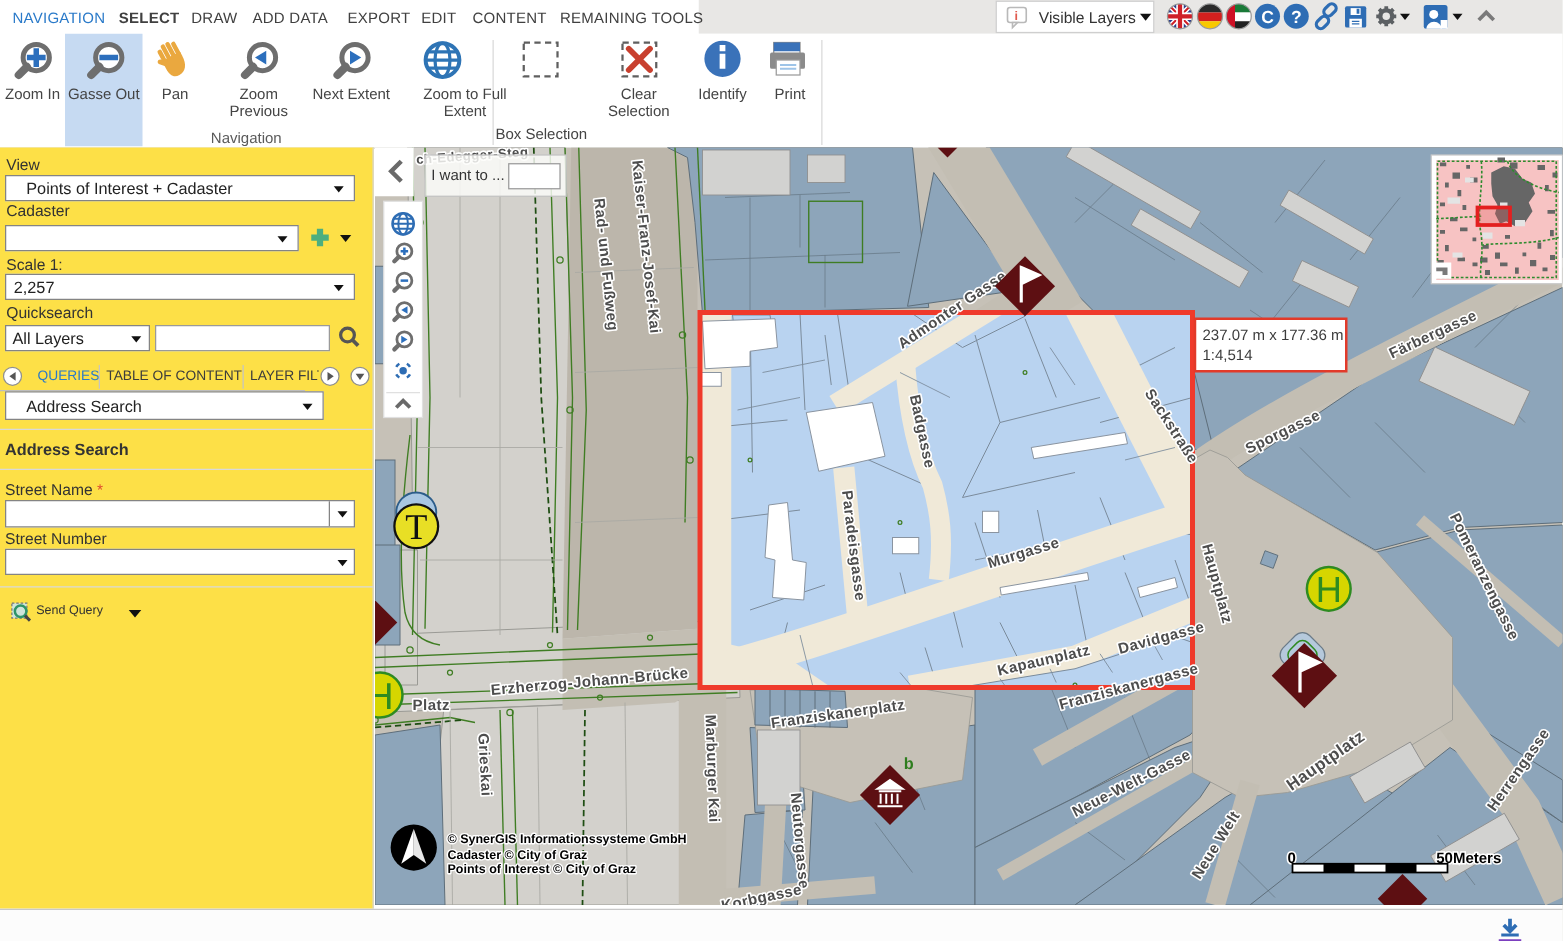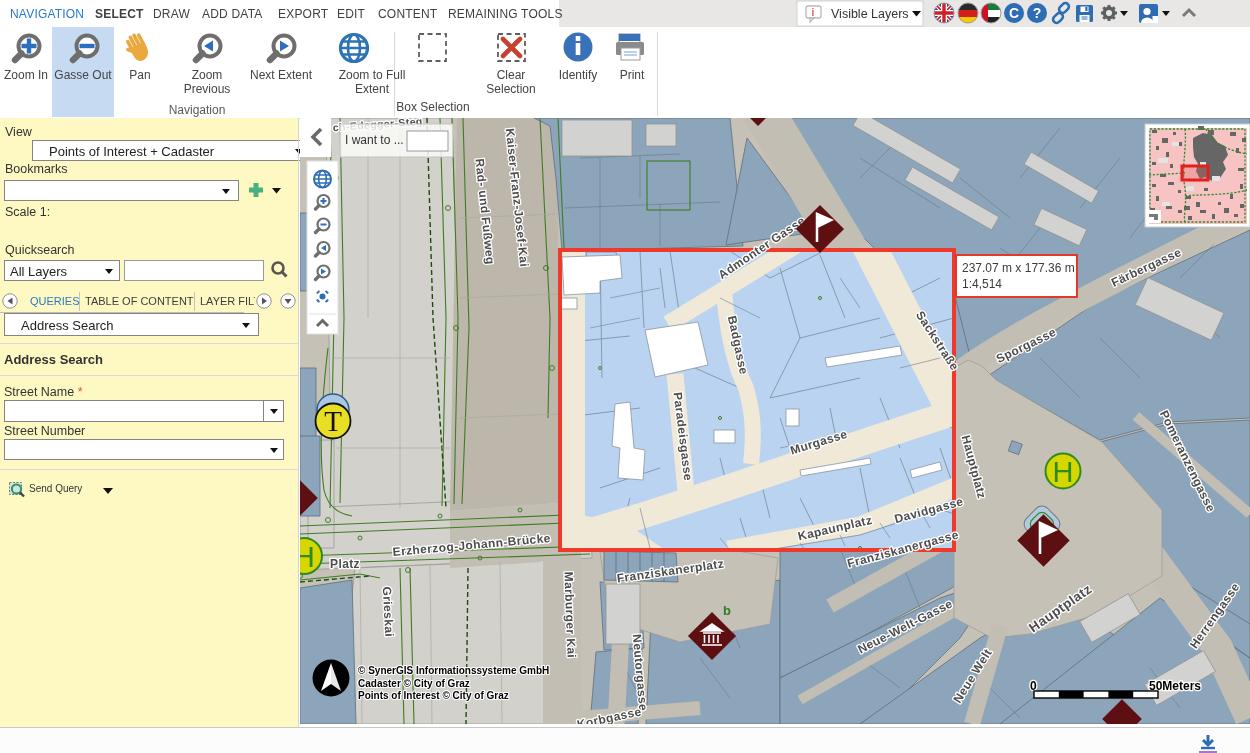--- a/index.html
+++ b/index.html
@@ -6,21 +6,21 @@
  font-family:"Liberation Sans",sans-serif;}
 .abs{position:absolute;}
 #menubar{position:absolute;top:0;left:0;width:1250px;height:27px;background:#fff;}
 #menugrey{position:absolute;top:0;left:559px;width:691px;height:27px;background:#e8e7e5;}
 .mi{position:absolute;top:7px;font-size:12px;color:#404040;letter-spacing:.2px;white-space:nowrap;}
 #ribbon{position:absolute;top:27px;left:0;width:1250px;height:91px;background:#fff;border-bottom:1px solid #d6d6d6;}
 .rlab{position:absolute;font-size:12px;color:#444;text-align:center;white-space:nowrap;transform:translateX(-50%);}
 .glab{position:absolute;font-size:12px;color:#5a5a5a;text-align:center;transform:translateX(-50%);}
 .vsep{position:absolute;top:5px;width:1px;height:84px;background:#d9d9d9;}
 #zoomout-hl{position:absolute;left:52px;top:0px;width:62px;height:90px;background:#c6daf2;}
-#panel{position:absolute;top:118px;left:0;width:299px;height:609px;background:#fef9c3;}
+#panel{position:absolute;top:118px;left:0;width:299px;height:609px;background:#fde047;}
 #panel .lab{position:absolute;font-size:12.5px;color:#333;}
 .dd{position:absolute;background:#fff;border:1px solid #848484;}
 .dd .arr{position:absolute;right:6px;top:50%;margin-top:-2px;width:0;height:0;border:4px solid transparent;border-top:5px solid #111;}
 .dd .txt{position:absolute;left:16px;top:50%;transform:translateY(-50%);font-size:13px;color:#222;white-space:nowrap;}
 .hr{position:absolute;left:0;width:299px;height:1px;background:#d9d9d9;}
 #map{position:absolute;top:118px;left:300px;width:950px;height:606px;}
 #bottombar{position:absolute;top:727px;left:0;width:1250px;height:26px;background:#fcfcfc;border-top:1px solid #c8c8c8;}
 .mlab{font-family:"Liberation Sans",sans-serif;font-weight:bold;fill:#4d4d4d;stroke:#ffffff;stroke-width:2.6px;paint-order:stroke;stroke-linejoin:round;letter-spacing:.4px;}
 </style>
 </head>
@@ -200,33 +200,37 @@
    <rect x="-12" y="-13" width="21" height="7" fill="#3a72b9"></rect>
    <rect x="-15" y="-5" width="28" height="13" rx="1.5" fill="#8b8b8b"></rect>
    <rect x="-10" y="1" width="19" height="12" fill="#fff" stroke="#9b9b9b"></rect>
    <path d="M-7 5 H6 M-7 8 H6" stroke="#9ec4e8" stroke-width="1.6"></path>
   </g>
  </svg>
 </div>
 
 <div id="panel">
  <span class="lab" style="left:5px;top:7px;">View</span>
- <div class="dd" style="left:4px;top:22px;width:278px;height:19px;margin-left:28px;">
+ <div class="dd" style="left:4px;top:22px;width:278px;height:19px;">
    <span class="txt">Points of Interest + Cadaster</span>
       <span class="arr" style="right:8px;"></span>
  </div>
- <span class="lab" style="left:5px;top:44px;">Bookmarks</span>
+ <span class="lab" style="left:5px;top:44px;">Cadaster</span>
  <div class="dd" style="left:4px;top:62px;width:233px;height:19px;">
    <span class="arr" style="right:8px;"></span>
  </div>
  <svg class="abs" style="left:246px;top:62px;" width="44" height="20" viewBox="0 0 44 20">
   <path d="M10 3 V17 M3 10 H17" stroke="#4caf7f" stroke-width="5"></path>
   <path d="M26 8 l9 0 -4.5 5.5z" fill="#111"></path>
  </svg>
  <span class="lab" style="left:5px;top:87px;">Scale 1:</span>
+ <div class="dd" style="left:4px;top:101px;width:278px;height:19px;">
+   <span class="txt" style="left:6px;">2,257</span>
+      <span class="arr" style="right:8px;"></span>
+ </div>
  <span class="lab" style="left:5px;top:125px;">Quicksearch</span>
  <div class="dd" style="left:4px;top:142px;width:114px;height:19px;">
    <span class="txt" style="left:5px;">All Layers</span>
       <span class="arr" style="right:6px;"></span>
  </div>
  <div class="dd" style="left:124px;top:142px;width:138px;height:19px;border-color:#9a9a9a;"></div>
  <svg class="abs" style="left:269px;top:142px;" width="22" height="22" viewBox="0 0 22 22">
   <circle cx="9" cy="8" r="5.5" fill="none" stroke="#555" stroke-width="2.6"></circle>
   <path d="M13 12 l4.5 4.5" stroke="#555" stroke-width="3"></path>
  </svg>

